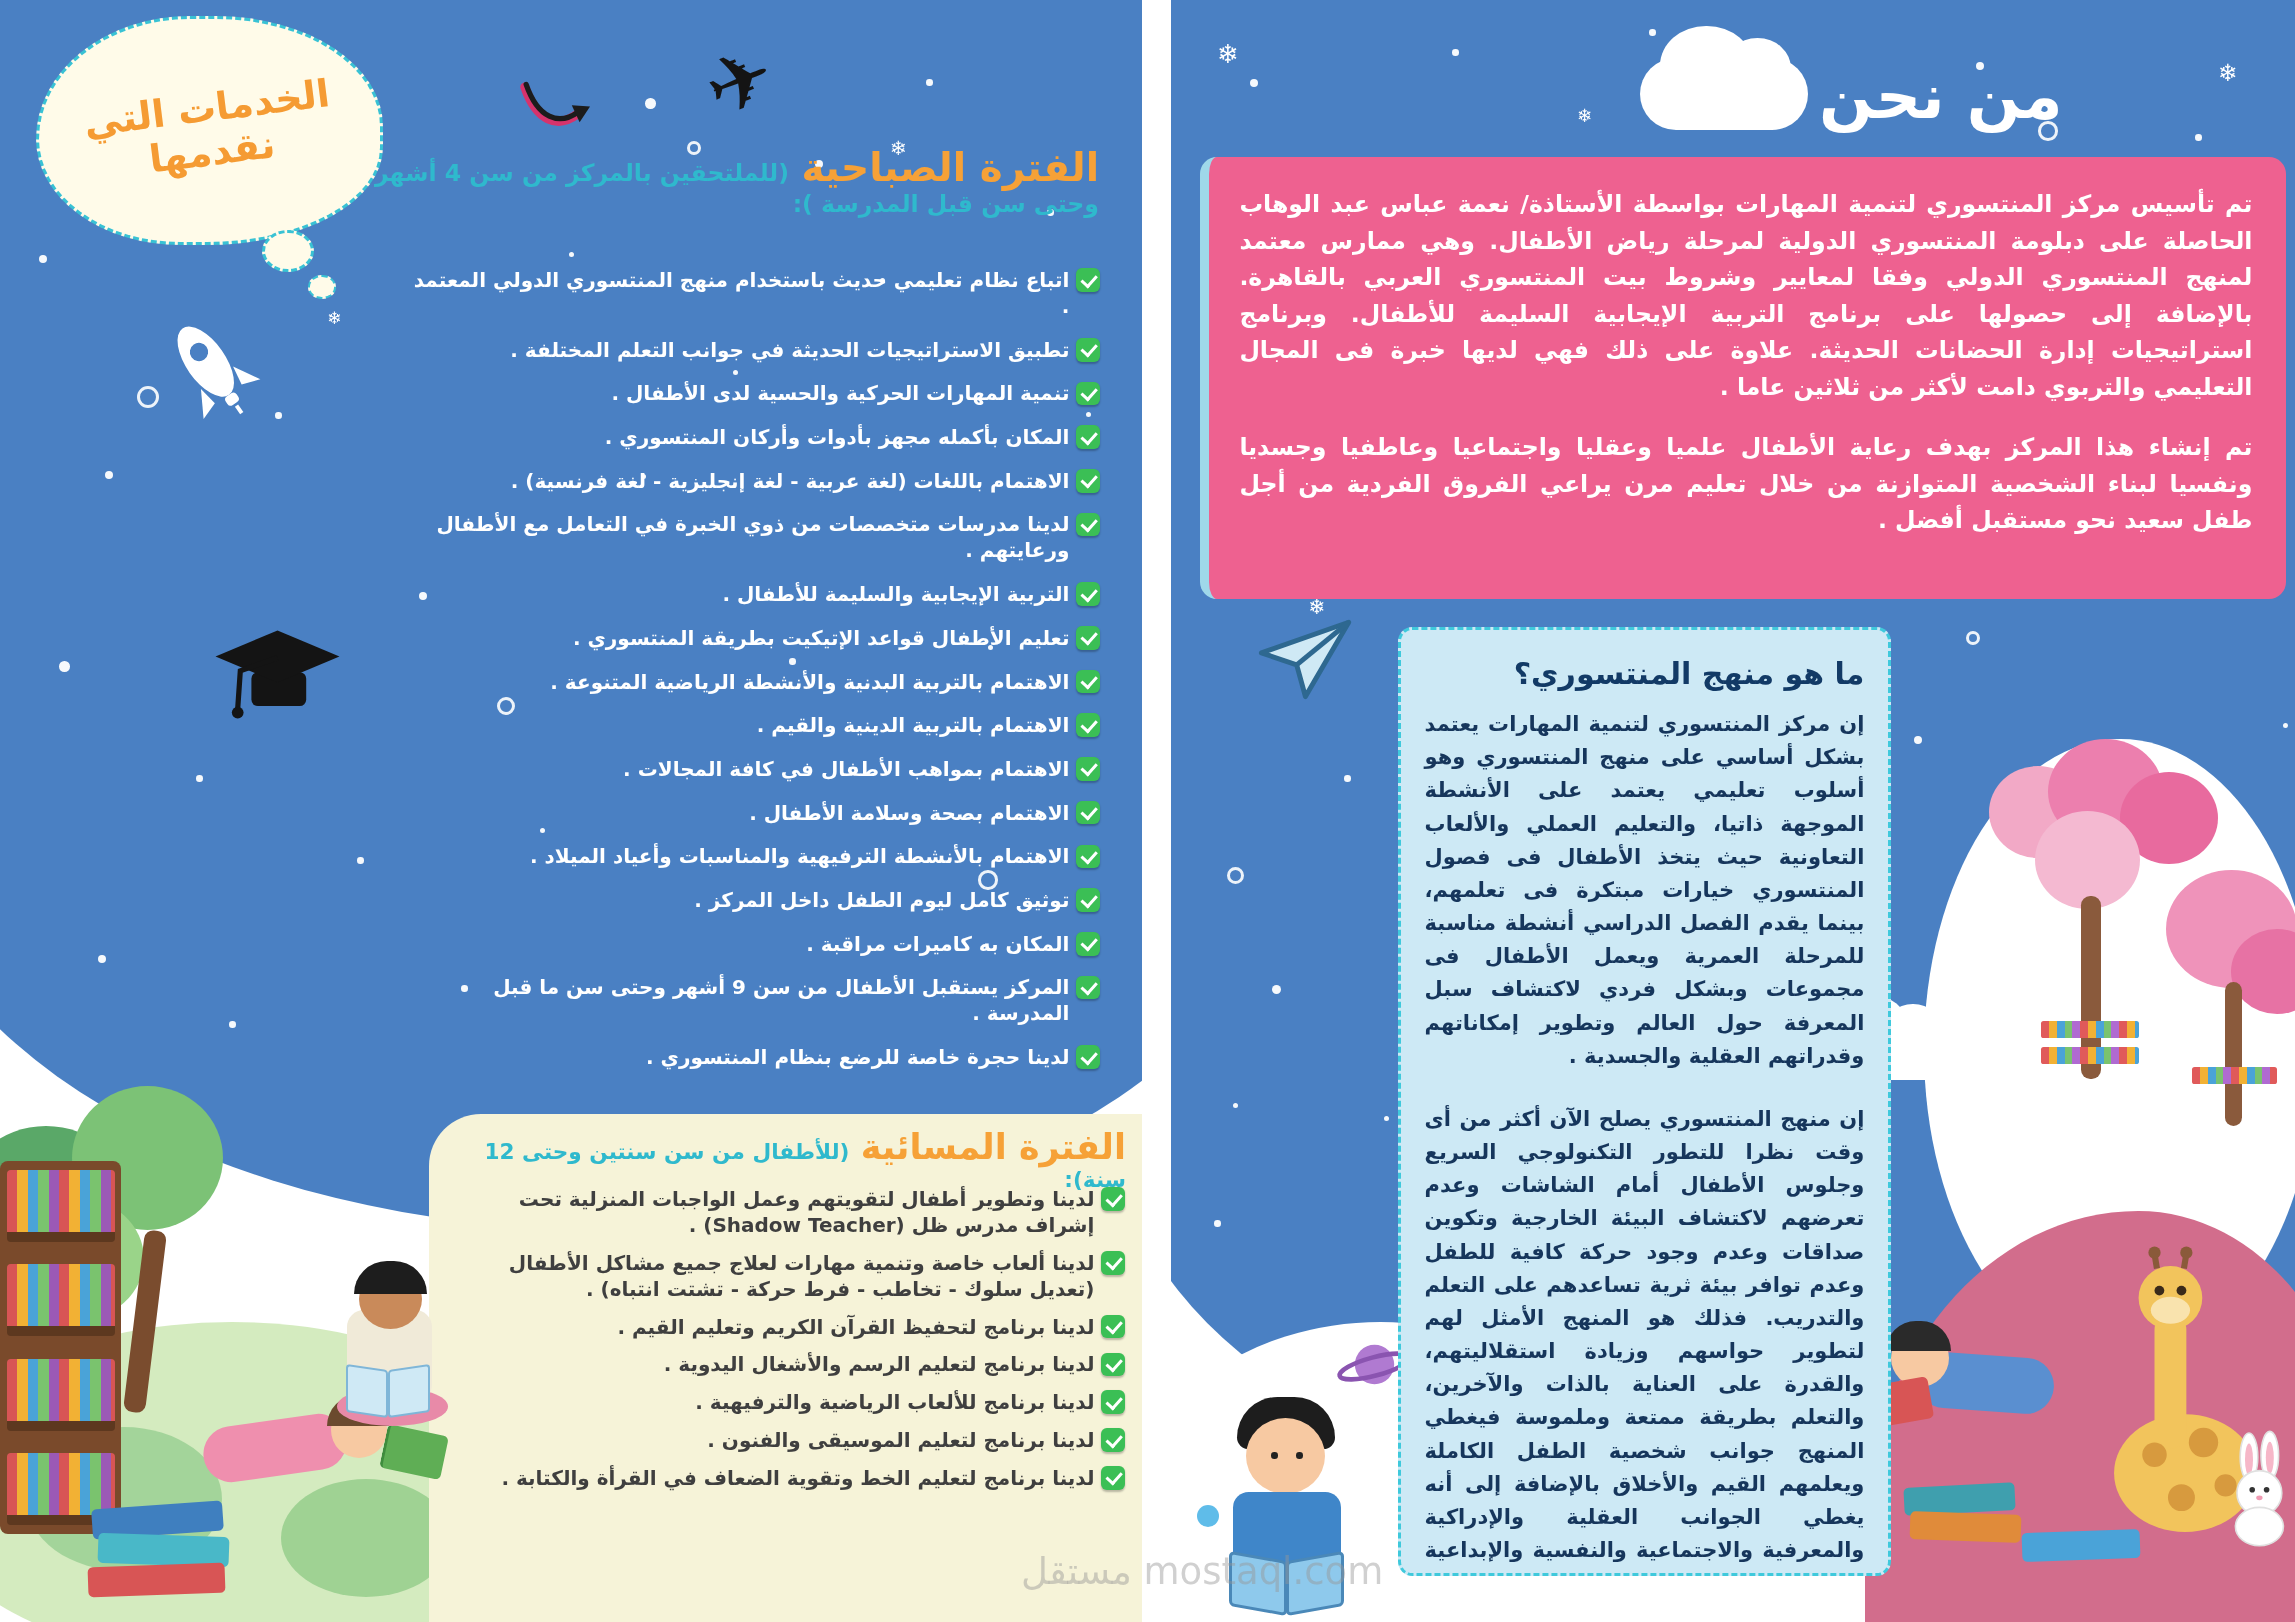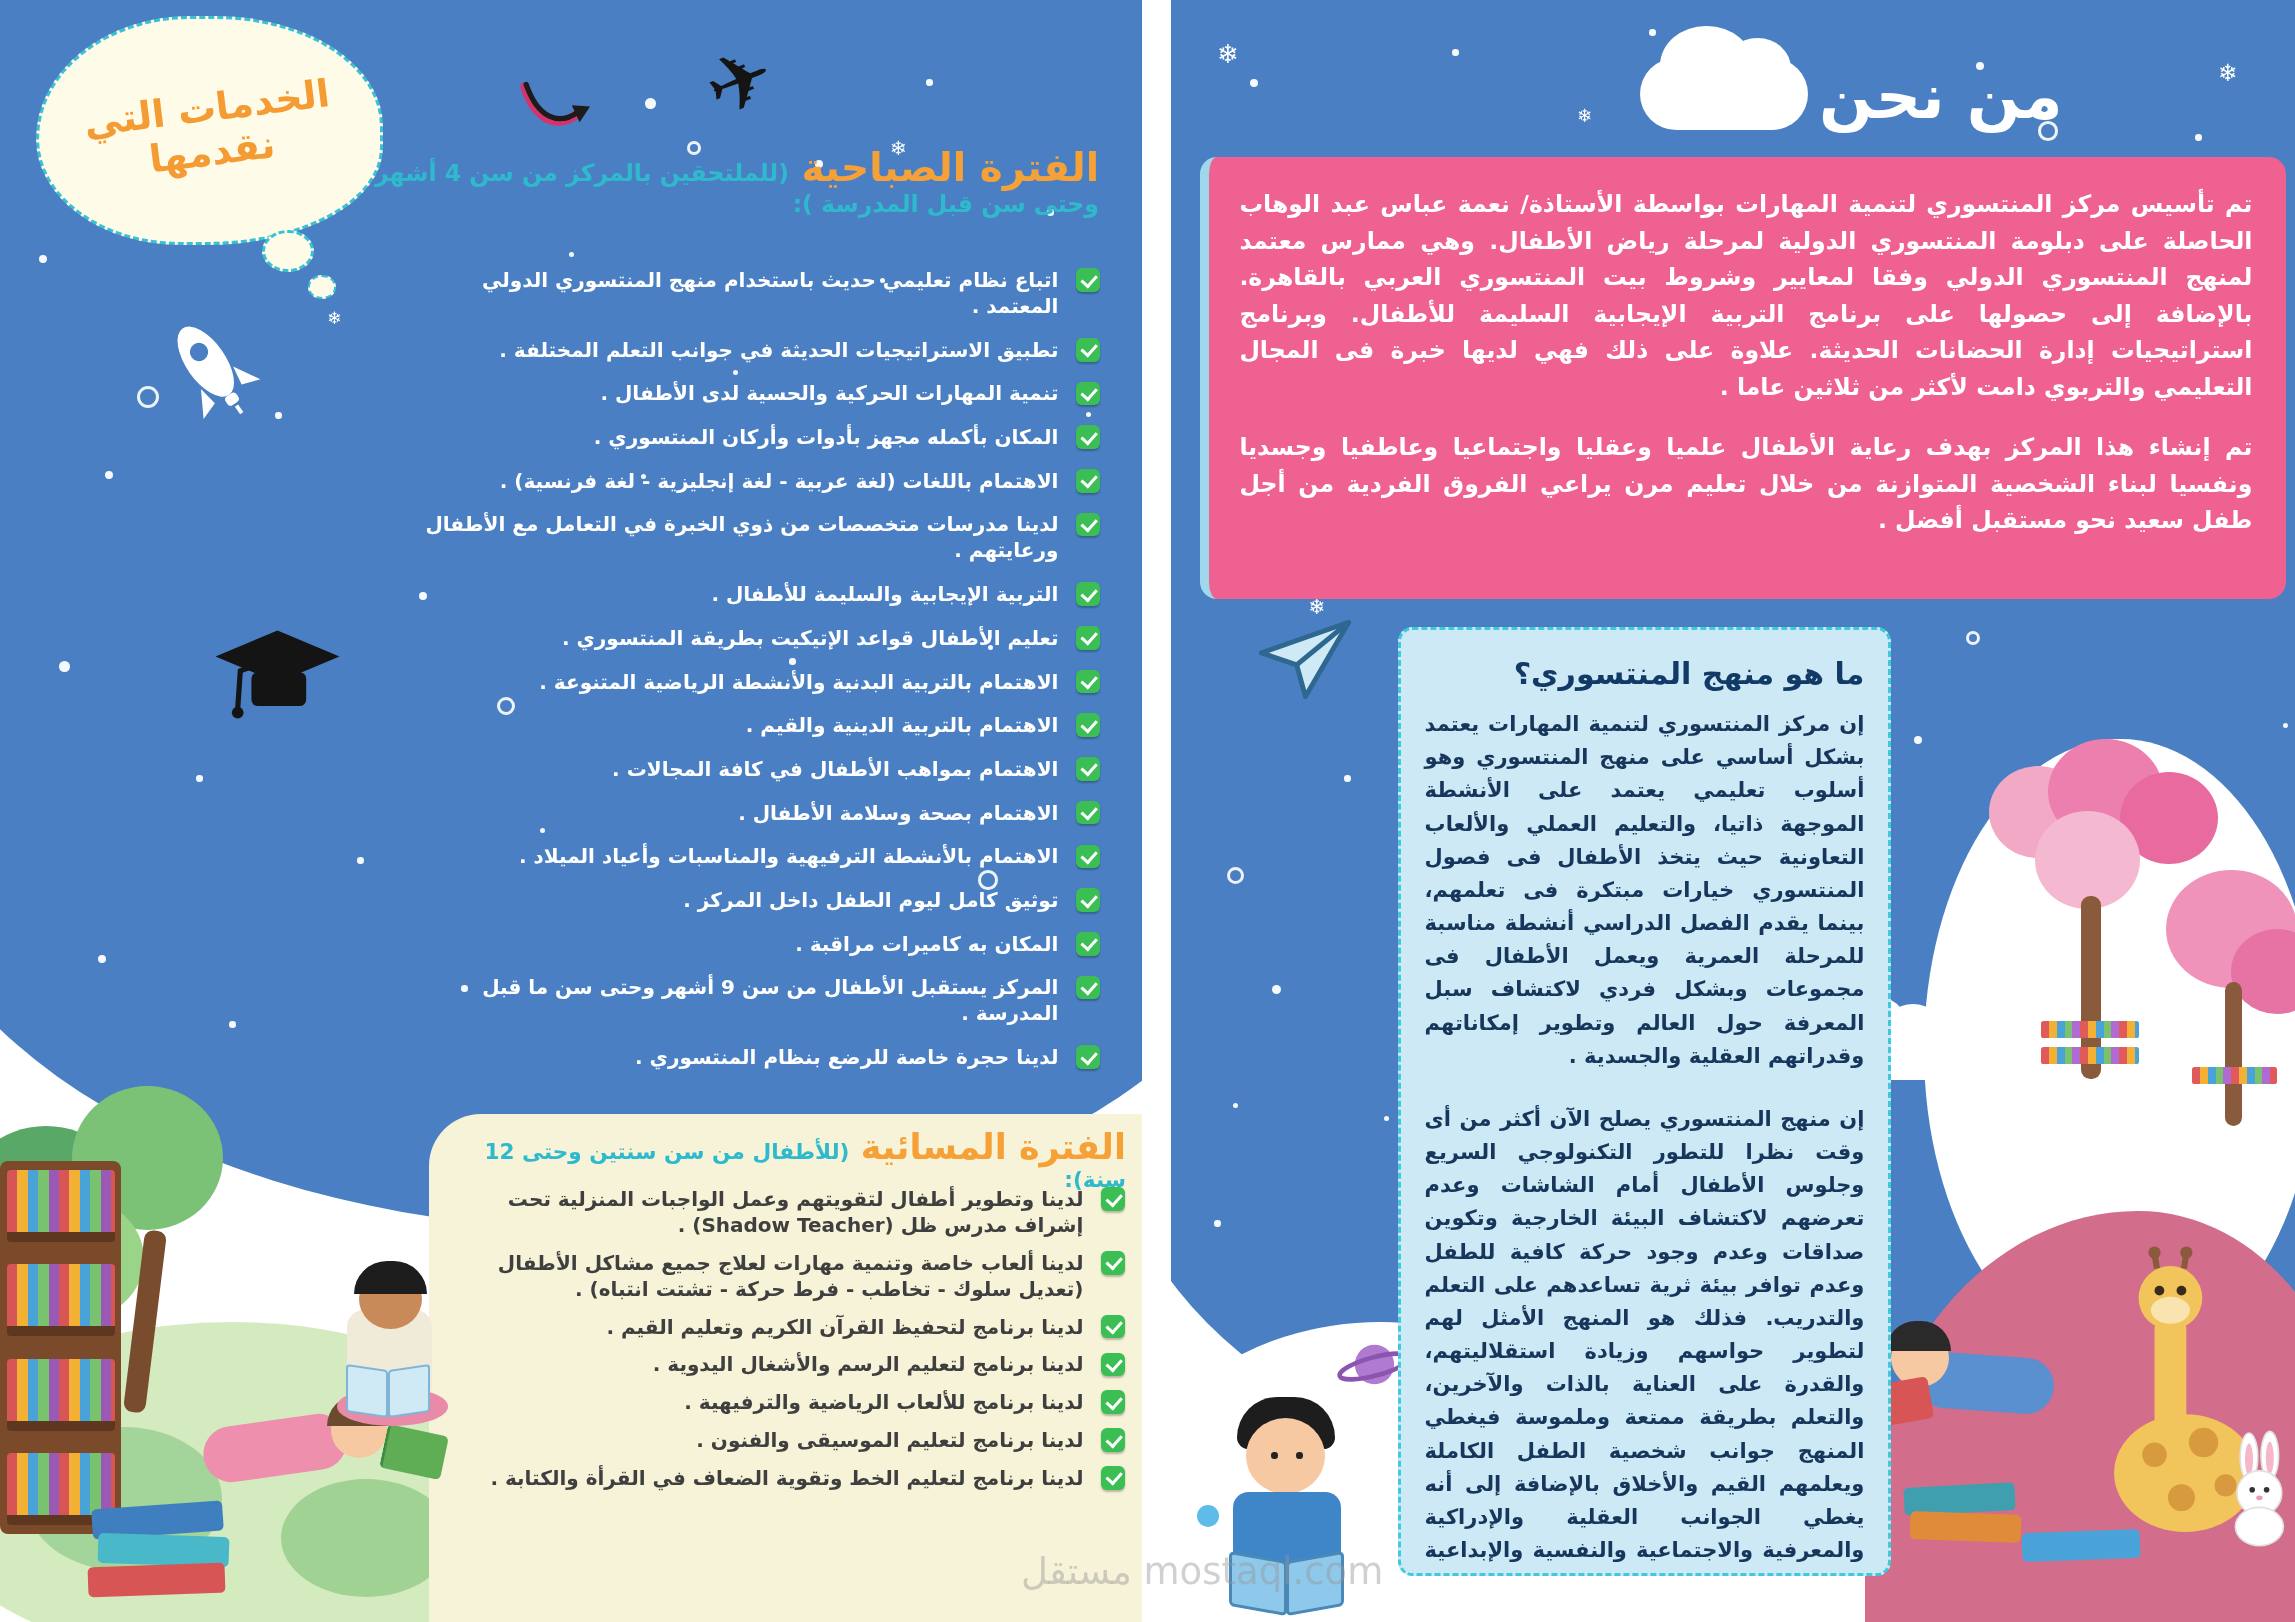--- a/index.html
+++ b/index.html
@@ -30,21 +30,21 @@
   .bubble-tail1{position:absolute;left:262px;top:230px;width:52px;height:42px;background:#fffbe9;
     border:3.3px dashed #39c2d4;border-radius:50%;z-index:3;}
   .bubble-tail2{position:absolute;left:308px;top:275px;width:27.5px;height:23.6px;background:#fffbe9;
     border:2.6px dashed #39c2d4;border-radius:50%;z-index:3;}
 
   
   .morning-head{position:absolute;left:366px;top:145px;width:733px;direction:rtl;text-align:right;z-index:3;}
   .sec-title{font-size:39px;font-weight:800;color:#f6a137;}
   .sec-sub{font-size:23.6px;font-weight:700;color:#2fb9cd;margin-right:9.2px;}
   .morning-list{position:absolute;left:406px;top:267px;width:694px;direction:rtl;z-index:3;}
-  .ck{display:flex;align-items:flex-start;margin-bottom:17.7px;gap:18px;}
+  .ck{display:flex;align-items:flex-start;margin-bottom:17.7px;gap:7px;}
   .cbx{flex:0 0 auto;width:23.6px;height:23.6px;margin-top:1.3px;background:#3bbf55;border-radius:5.9px;position:relative;box-shadow:0 1.3px 2px rgba(0,0,0,.25);}
   .cbx::after{content:"";position:absolute;left:7.2px;top:3.3px;width:7.2px;height:12.4px;border-right:3.3px solid #fff;border-bottom:3.3px solid #fff;transform:rotate(42deg);}
   .ck-t{font-size:20px;font-weight:700;color:#fff;line-height:1.3;}
 
   .evening-panel{position:absolute;left:429px;top:1114px;width:713px;height:509px;background:#f6f3d8;
     border-radius:52px 0 0 0;z-index:2;}
   .evening-head{position:absolute;left:445px;top:1127px;width:681px;direction:rtl;text-align:right;z-index:3;}
   .e-title{font-size:35px;font-weight:800;color:#f6a137;}
   .e-sub{font-size:21.6px;font-weight:700;color:#2fb9cd;margin-right:7.9px;}
   .evening-list{position:absolute;left:450px;top:1186px;width:675px;direction:rtl;z-index:3;}

